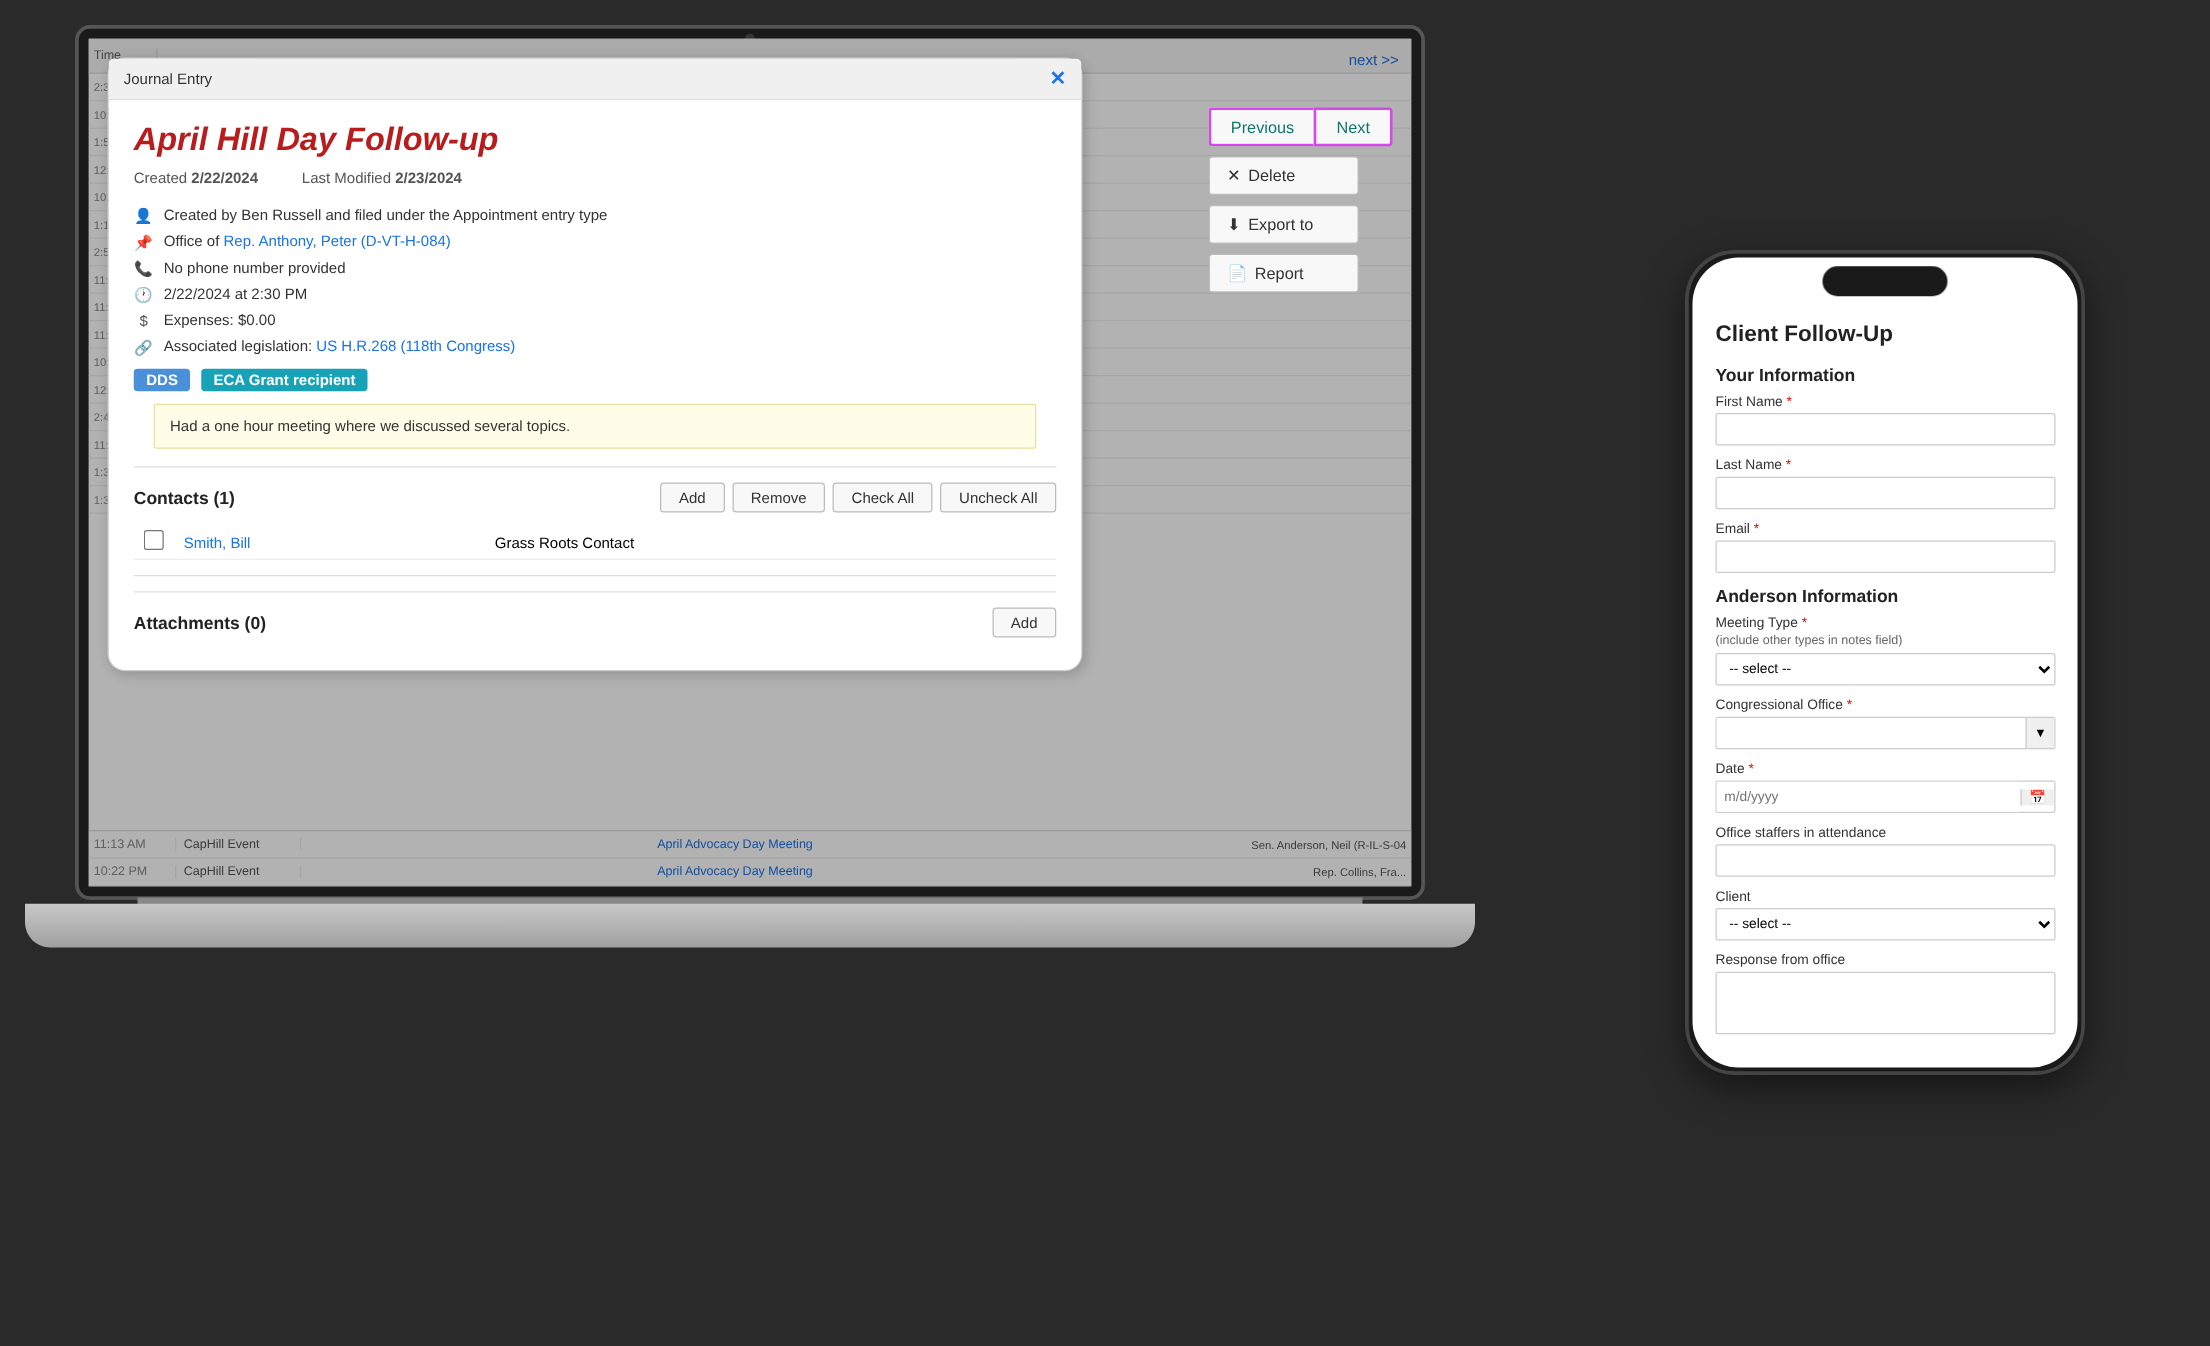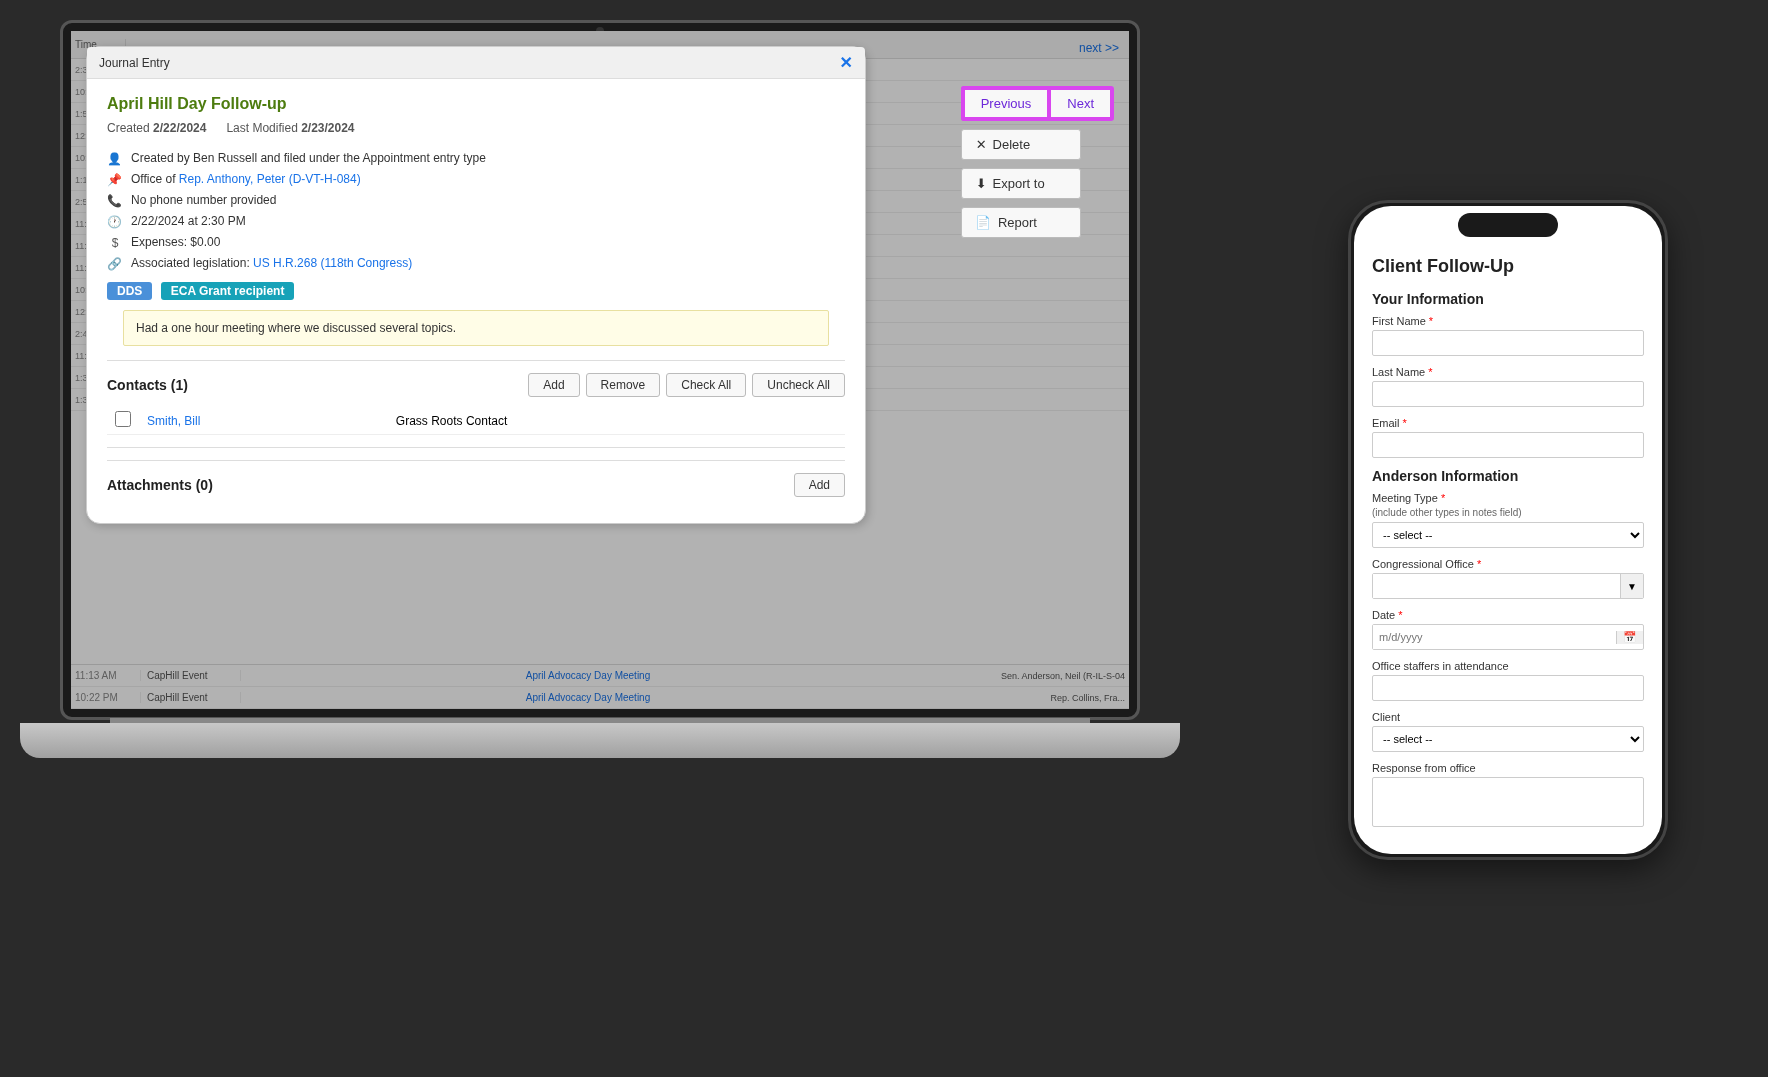--- a/index.html
+++ b/index.html
@@ -159,31 +159,32 @@
       cursor: pointer;
       font-size: 16px;
       font-weight: bold;
     }
     .modal-body {
       padding: 16px 20px;
       max-height: 640px;
       overflow-y: auto;
     }
     .modal-title {
-      font-size: 16px;
+      font-size: 26px;
       font-weight: bold;
-      color: #4d7c0f;
+      color: #b91c1c;
       margin-bottom: 8px;
+      font-style: italic;
     }
     .modal-meta {
       font-size: 12px;
       color: #555;
       margin-bottom: 16px;
       display: flex;
-      gap: 20px;
+      gap: 35px;
     }
     .modal-meta strong {
       font-weight: bold;
     }
     .section-header {
       display: flex;
       align-items: center;
       justify-content: space-between;
       border-top: 1px solid #ddd;
       padding-top: 12px;
@@ -283,25 +284,25 @@
       flex-direction: column;
       gap: 8px;
       z-index: 25;
     }
     .nav-btns {
       display: flex;
       gap: 0;
     }
     .nav-btn {
       padding: 6px 16px;
-      border: 4px solid #d946ef;
+      border: 2px solid #d946ef;
       background: #f8f8f8;
       cursor: pointer;
       font-size: 13px;
-      color: #6d28d9;
+      color: #0f766e;
     }
     .nav-btn:first-child {
       border-radius: 3px 0 0 3px;
       border-right: none;
     }
     .nav-btn:last-child {
       border-radius: 0 3px 3px 0;
     }
     .action-btn {
       padding: 7px 14px;

